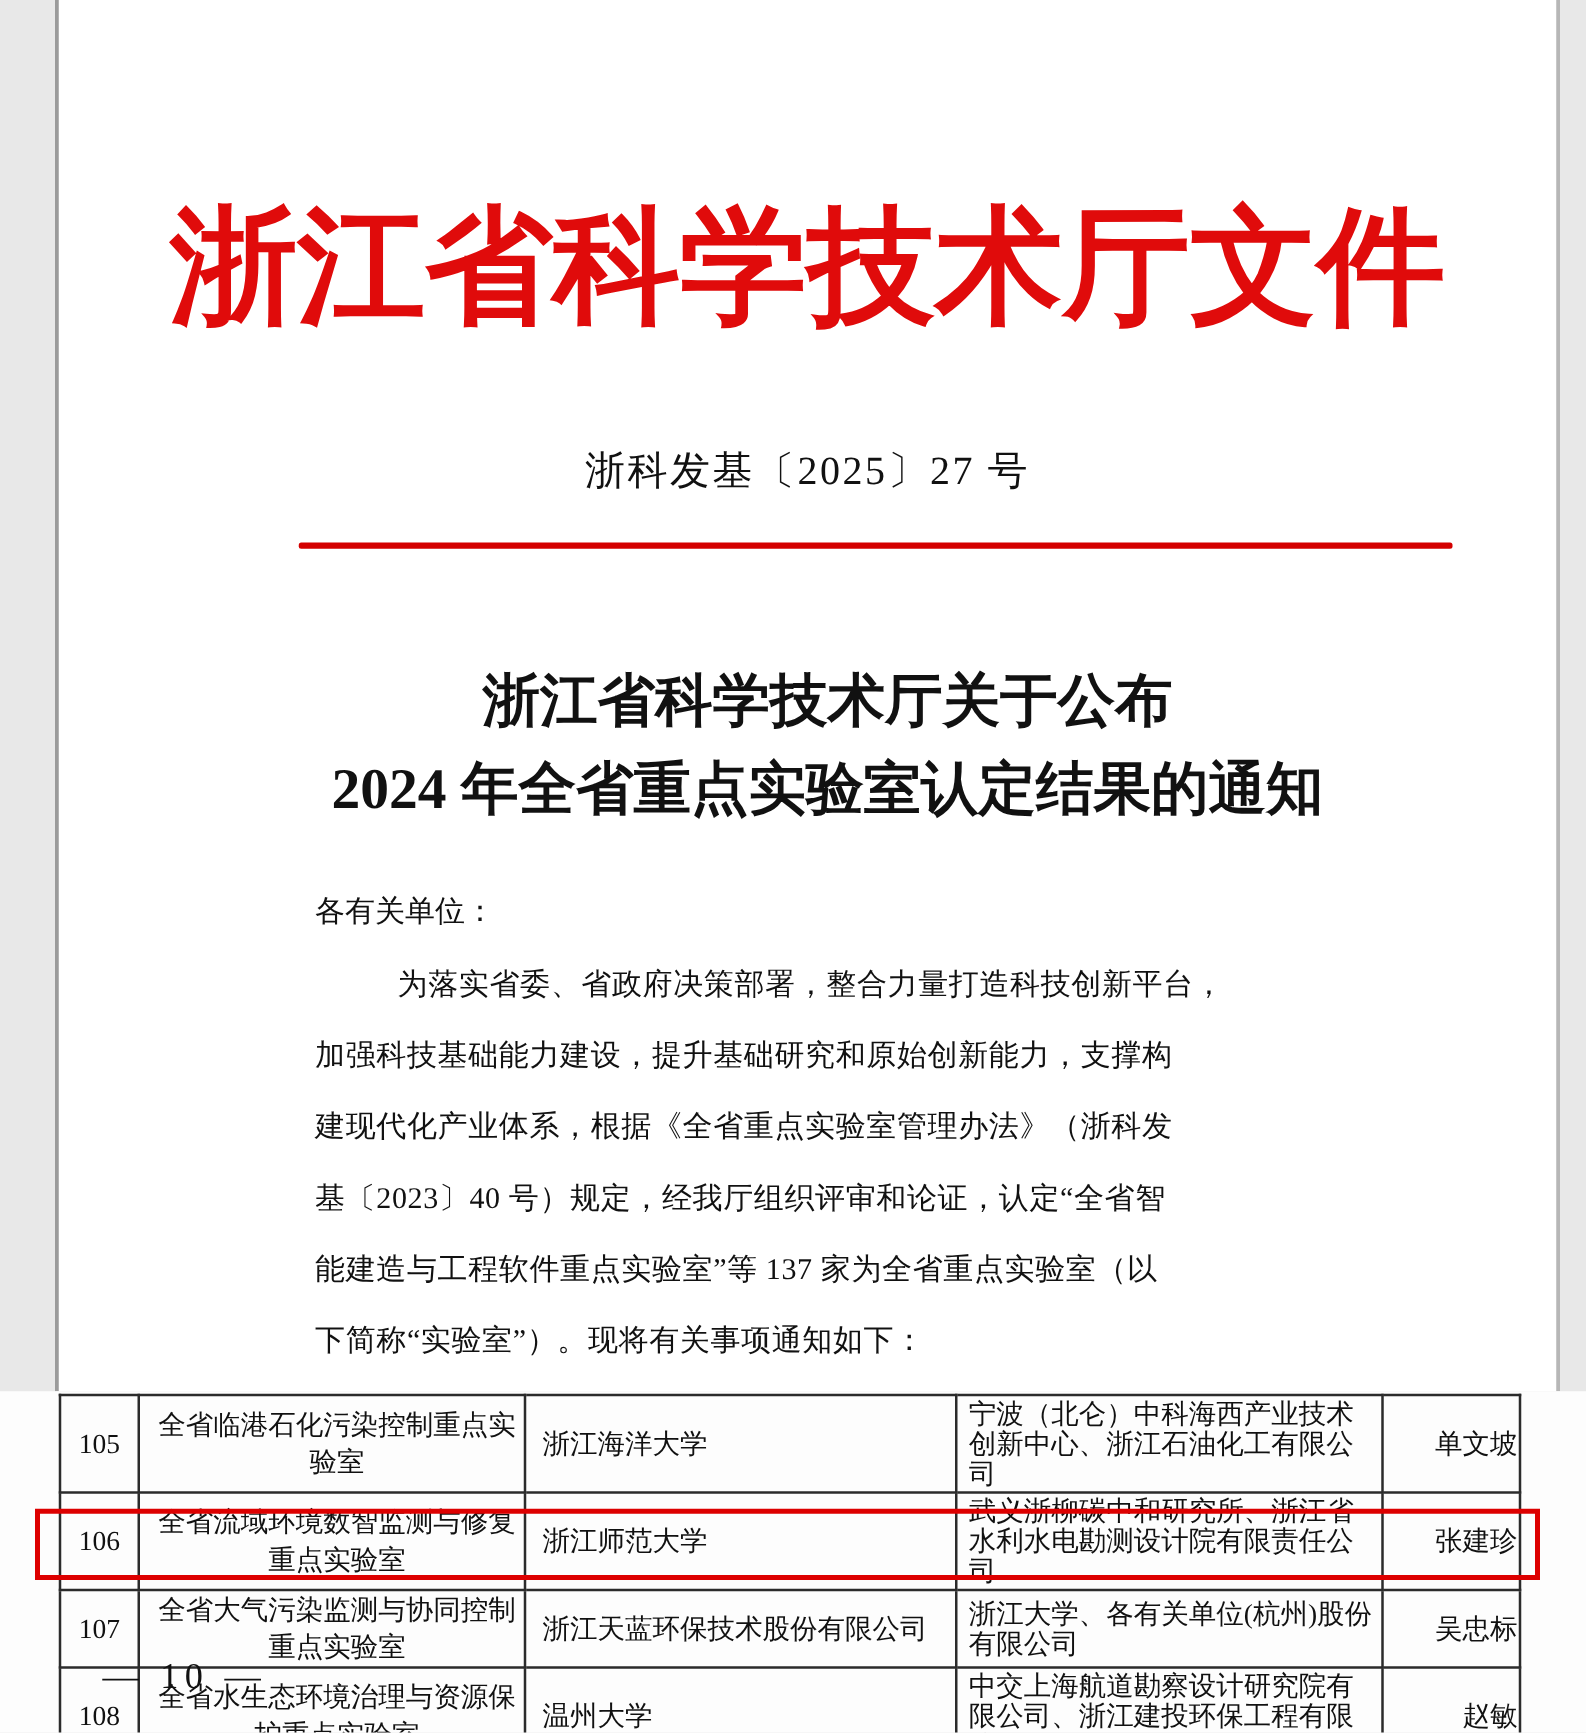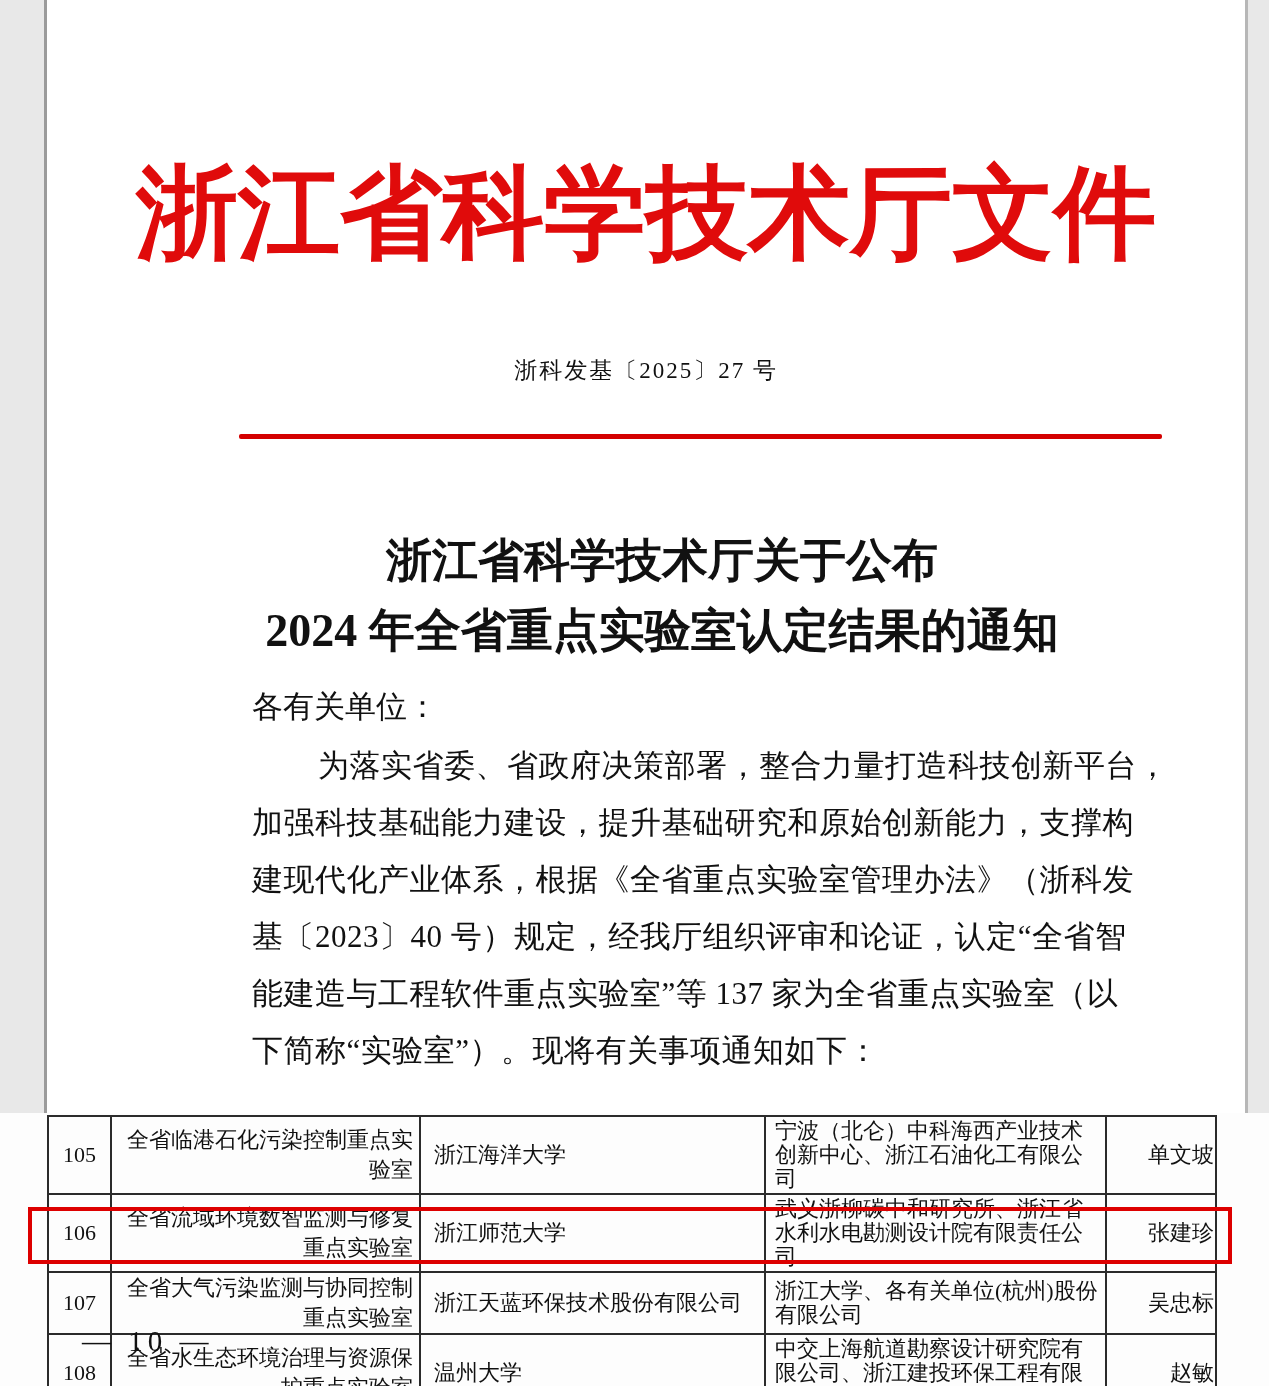--- a/index.html
+++ b/index.html
@@ -19,53 +19,53 @@
     box-sizing:border-box;
   }
   .gov-title{
     position:absolute;left:0;top:146px;width:100%;
     text-align:center;font-size:102px;font-weight:bold;
     color:var(--header-red,#e00b0b);
     letter-spacing:0px;white-space:nowrap;
   }
   .doc-no{
     position:absolute;left:0;top:355px;width:100%;
-    text-align:center;font-size:23px;letter-spacing:2px;
+    text-align:center;font-size:32px;letter-spacing:2px;
   }
   .red-rule{
     position:absolute;left:192px;top:434px;width:923px;height:5px;
     background:var(--rule-red,#d40000);border-radius:2px;
   }
   .notice-title{
     position:absolute;left:16px;top:526px;width:100%;
     text-align:center;font-weight:bold;font-size:46px;line-height:70px;
   }
   .body-block{
-    position:absolute;left:205px;top:677px;width:900px;
-    font-size:31px;
+    position:absolute;left:205px;top:700px;width:900px;
+    font-size:24px;
   }
   .salutation{height:60px;line-height:60px;}
   .body-line{height:57px;line-height:57px;white-space:nowrap;letter-spacing:0.5px;}
   .body-line.indent{padding-left:66px;}
   
   .bottom-strip{
     position:absolute;left:0;top:1113px;width:1269px;height:273px;
     background:#fdfdfd;
   }
   table.results{
     position:absolute;left:47px;top:2px;
     border-collapse:collapse;table-layout:fixed;width:1168px;
   }
   table.results td{
     border:2px solid var(--table-line,#2b2b2b);
     height:49px;vertical-align:middle;
     font-size:22px;box-sizing:border-box;overflow:hidden;
   }
   td.c-no{width:63px;text-align:center;font-size:21px;}
-  td.c-lab{width:309px;text-align:right;padding:0 6px 0 14px;font-size:22px;border-radius:14px;}
+  td.c-lab{width:309px;text-align:center;padding:0 6px 0 14px;font-size:22px;border-radius:14px;}
   td.c-host{width:345px;text-align:left;padding:0 6px 0 13px;font-size:22px;}
   td.c-partners{width:341px;text-align:left;padding:2px 6px 2px 9px;font-size:21px;line-height:24px;}
   td.c-director{width:110px;text-align:right;font-size:22px;}
   
   .table-wrap{position:absolute;left:0;top:0;width:1269px;height:273px;}
   .hl-abs{
     position:absolute;left:28px;top:94px;width:1196px;height:49px;
     border:4px solid var(--highlight-red,#dd0000);
   }
   .page-no{

